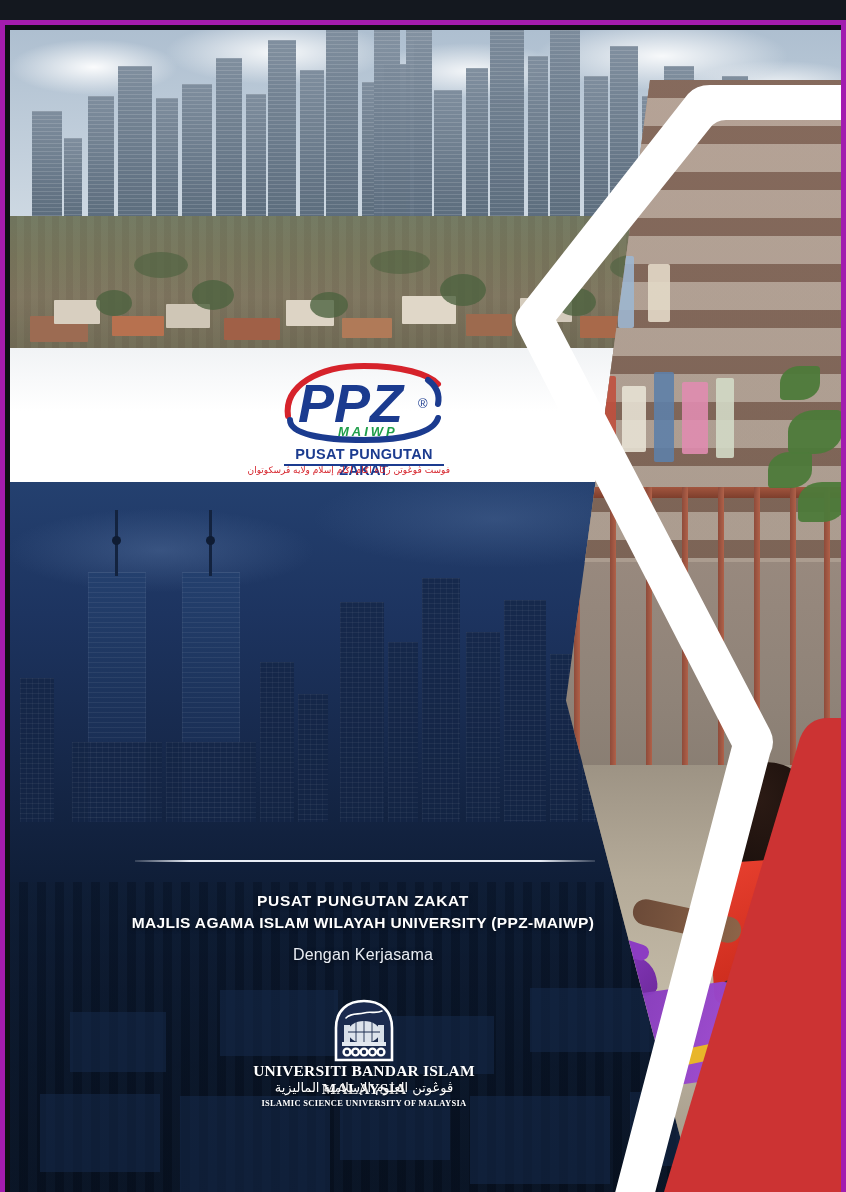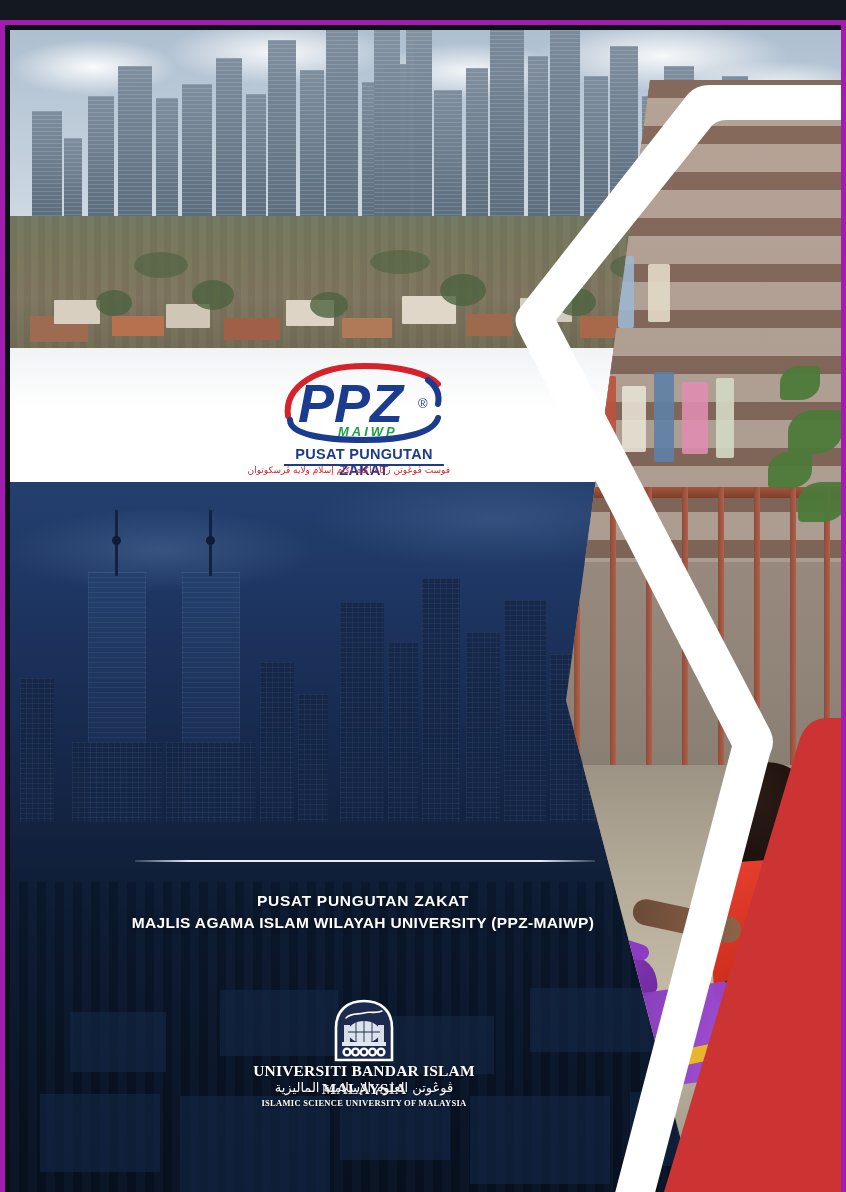--- a/index.html
+++ b/index.html
@@ -364,20 +364,21 @@
       <div class="ppz-jawi">فوست ڤوڠوتن زكاة اݢام اݢام إسلام ولايه ڤرسكوتوان</div>
     </div>
 
 
     <div class="divider"></div>
 
     <div class="pub">
       <div class="pub-1">PUSAT PUNGUTAN ZAKAT</div>
       <div class="pub-2">MAJLIS AGAMA ISLAM WILAYAH UNIVERSITY (PPZ-MAIWP)</div>
     </div>
+    <div class="coop">Dengan Kerjasama</div>
 
     <div class="usim">
       <svg class="usim-shield" viewBox="0 0 64 66">
         <path d="M4,30 C4,12 16,3 32,3 C48,3 60,12 60,30 L60,62 L4,62 Z" fill="#1b2a4e" stroke="#ffffff" stroke-width="2.6"></path>
         <path d="M14,20 C20,14 26,17 32,15 C38,13 44,16 50,13" fill="none" stroke="#ffffff" stroke-width="1.6" stroke-linecap="round"></path>
         <rect x="12" y="27" width="6" height="17" fill="#d8dee8"></rect>
         <rect x="46" y="27" width="6" height="17" fill="#d8dee8"></rect>
         <ellipse cx="32" cy="34" rx="16" ry="11" fill="#dde3ec"></ellipse>
         <path d="M16,34 L48,34" stroke="#1b2a4e" stroke-width="1"></path>
         <path d="M24,24 L24,45 M32,23 L32,45 M40,24 L40,45" stroke="#1b2a4e" stroke-width=".9"></path>

